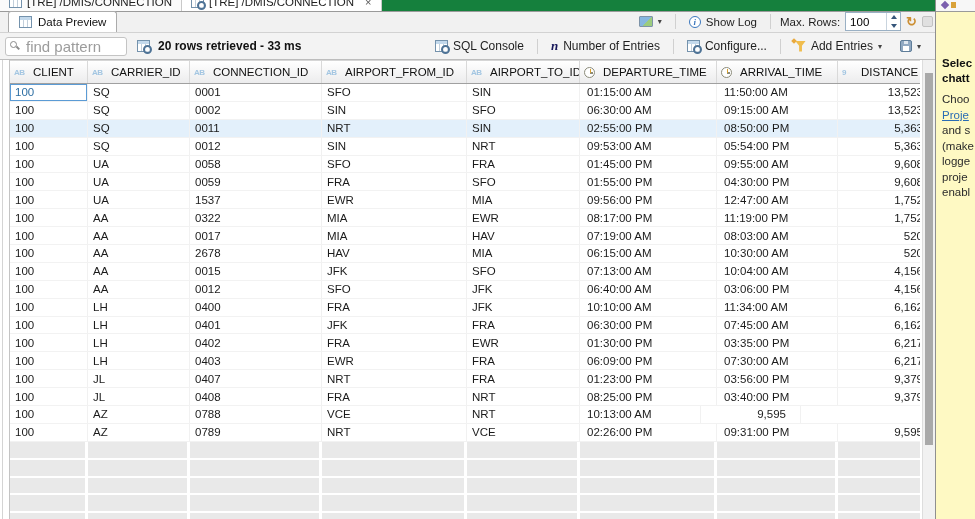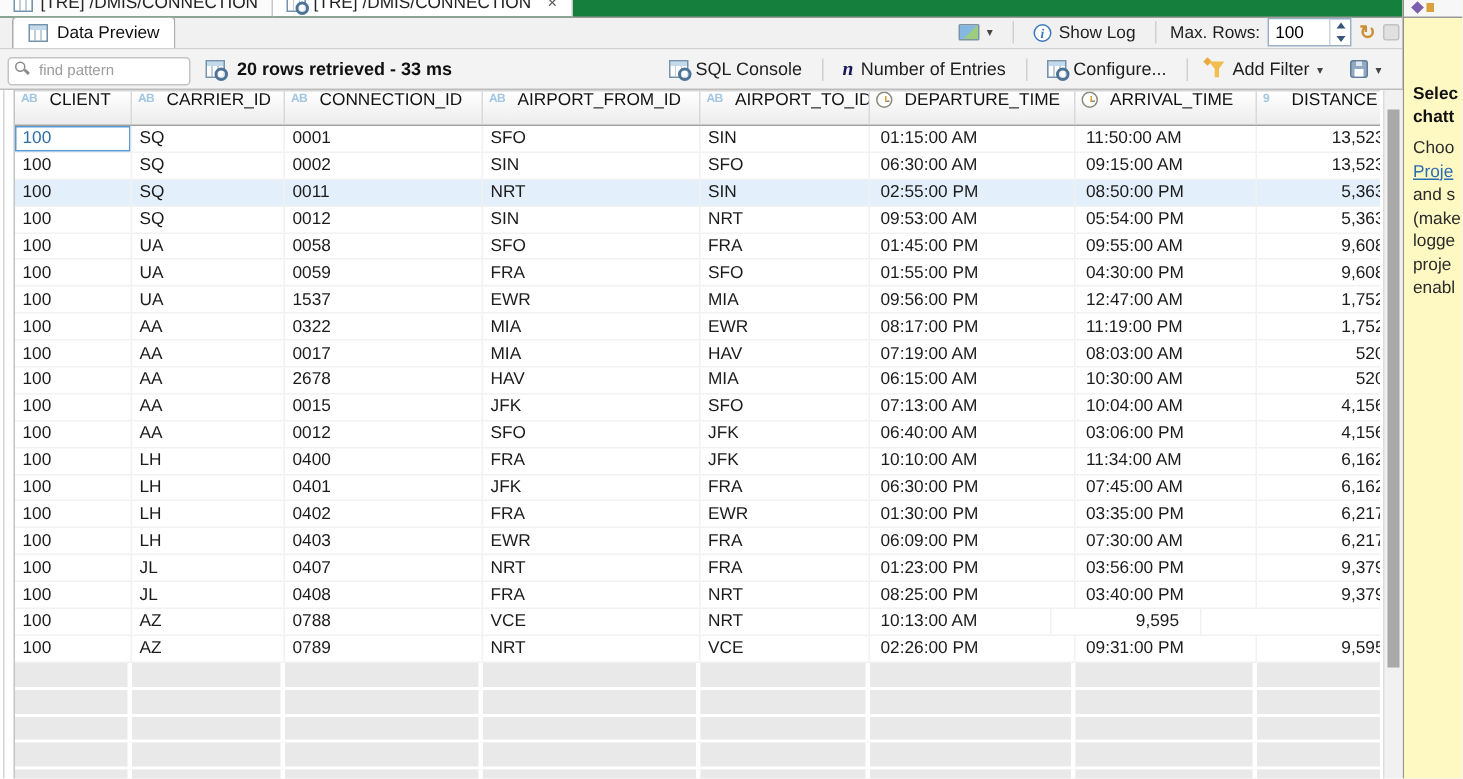--- a/index.html
+++ b/index.html
@@ -27,21 +27,21 @@
   .tlabel { font-size:11.5px; color:#1e1e1e; white-space:nowrap; }
   .caret { font-size:8px; color:#444; }
   .vsep { width:1px; height:15px; background:#d0d0d0; margin:0 4px; }
   .tbtn { display:flex; align-items:center; gap:5px; padding:0 4px; cursor:default; }
 
   
   .toolbar2 { height:27px; background:#f3f3f3; border-bottom:1px solid #bdbdbd;
               display:flex; align-items:center; padding:0 5px; flex:none; }
   .findbox { position:relative; width:122px; height:19px; }
   .findbox input { width:100%; height:100%; border:1px solid #c4c4c4; border-radius:3px;
-                   padding:0 4px 0 20px; font-size:10px; font-family:inherit; color:#333; background:#fff; }
+                   padding:0 4px 0 20px; font-size:15px; font-family:inherit; color:#333; background:#fff; }
   .findbox input::placeholder { color:#9c9c9c; }
   .mini-magnifier { position:absolute; left:5px; top:4px; width:7px; height:7px;
                     border:1.5px solid #8a8a8a; border-radius:50%; }
   .mini-magnifier::after { content:''; position:absolute; left:5px; top:5px; width:4px; height:1.5px;
                     background:#8a8a8a; transform:rotate(45deg); }
   .status-bold { font-weight:bold; font-size:12px; color:#111; margin-left:8px; white-space:nowrap; }
   .tb2-right { margin-left:auto; display:flex; align-items:center; }
   .tb2-right .tbtn { padding:0 9px; font-size:12px; color:#1e1e1e; white-space:nowrap; }
 
   
@@ -85,21 +85,21 @@
   .icon-diamond { width:6px; height:6px; background:#7b5fae; transform:rotate(45deg); flex:none; }
   .icon-amber { width:5px; height:6px; background:#d9a23a; flex:none; margin-left:3px; }
 
   
   .grid-zone { position:relative; flex:1; display:flex; background:#fff; }
   .gutter { width:10px; flex:none; background:#fff; border-right:1px solid #c4c4c4; position:relative; }
   .gutter::before { content:''; position:absolute; left:2px; top:0; bottom:0; width:1px; background:#d4d4d4; }
   .grid-viewport { width:910px; flex:none; overflow:hidden; }
   .grid-header { display:flex; height:24px; background:linear-gradient(#ffffff,#ececed);
                  border-top:1px solid #d6d6d6; border-bottom:1px solid #a0a0a0; width:928px; }
-  .hcell { display:flex; align-items:flex-start; padding-left:4px; gap:6px; font-size:11.5px; color:#111;
+  .hcell { display:flex; align-items:center; padding-left:4px; gap:6px; font-size:11.5px; color:#111;
            border-right:1px solid #d9d9d9; overflow:hidden; white-space:nowrap; flex:none; }
   .grid-rows { width:928px; }
   .grow { display:flex; height:17.9px; border-bottom:1px solid #f2f2f2; width:928px; }
   .grow.selected { background:#e3f0fb; }
   .cell { flex:none; display:flex; align-items:center; padding-left:5px; font-size:11.5px;
           border-right:1px solid #f1f1f1; overflow:hidden; white-space:nowrap; }
   .cell.timec { padding-left:7px; }
   .cell.num { justify-content:flex-end; padding-right:14px; padding-left:0; }
   .cell.focused { box-shadow:inset 0 0 0 1px #5b9bd5; color:#2e6fa3; background:#fff; }
   .col0{width:78px}.col1{width:102px}.col2{width:132px}.col3{width:145px}
@@ -198,21 +198,21 @@
         <span class="vsep"></span>
         <span class="tbtn">
           <span class="icon-grid magn"></span>
           <span>Configure...</span>
         </span>
         <span class="vsep"></span>
         <span class="tbtn">
           <span class="funnel-wrap">
               <span class="icon-funnel"></span>
             </span>
-          <span>Add Filter</span>
+          <span>Add Entries</span>
           <span class="caret">▾</span>
         </span>
         <span class="tbtn">
           <span class="icon-floppy"></span>
           <span class="caret">▾</span>
         </span>
       </span>
     </div>
 
     <div class="grid-zone">

